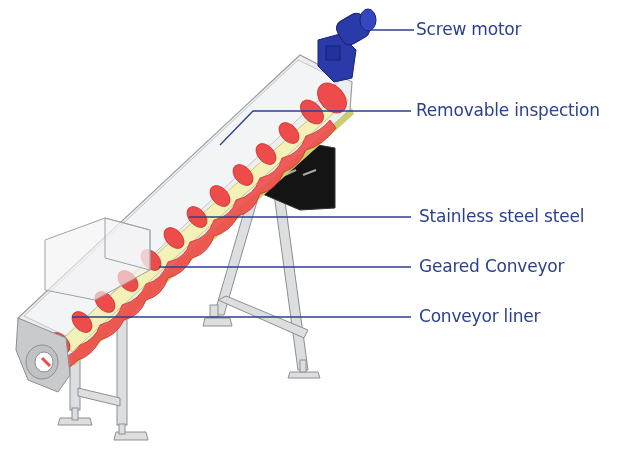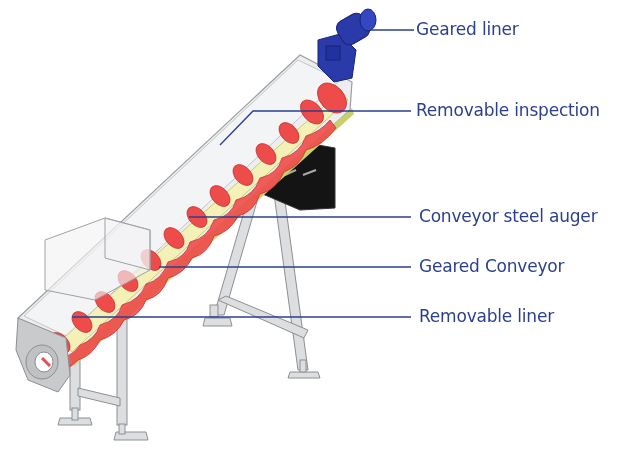--- a/index.html
+++ b/index.html
@@ -89,26 +89,26 @@
   <g stroke="#2b3f8f" stroke-width="1.3" fill="none">
     <line x1="371" y1="30" x2="414" y2="30"></line>
     <polyline points="220,145 253,111 411,111"></polyline>
     <line x1="189" y1="217" x2="411" y2="217"></line>
     <line x1="159" y1="267" x2="411" y2="267"></line>
     <line x1="72" y1="317" x2="411" y2="317"></line>
   </g>
 </svg>
 
 <div class="label" style="left:416px; top:17px;">
-  <span>Geared liner</span>
+  <span>Screw motor</span>
 </div>
 <div class="label" style="left:416px; top:98px;">
   <span class="line2">Removable inspection</span>
 </div>
 <div class="label" style="left:419px; top:204px;">
-  <span>Conveyor steel auger</span>
+  <span>Stainless steel steel</span>
 </div>
 <div class="label" style="left:419px; top:254px;">
   <span>Geared Conveyor</span>
 </div>
 <div class="label" style="left:419px; top:304px;">
-  <span>Removable liner</span>
+  <span>Conveyor liner</span>
 </div>
 
 </body></html>

